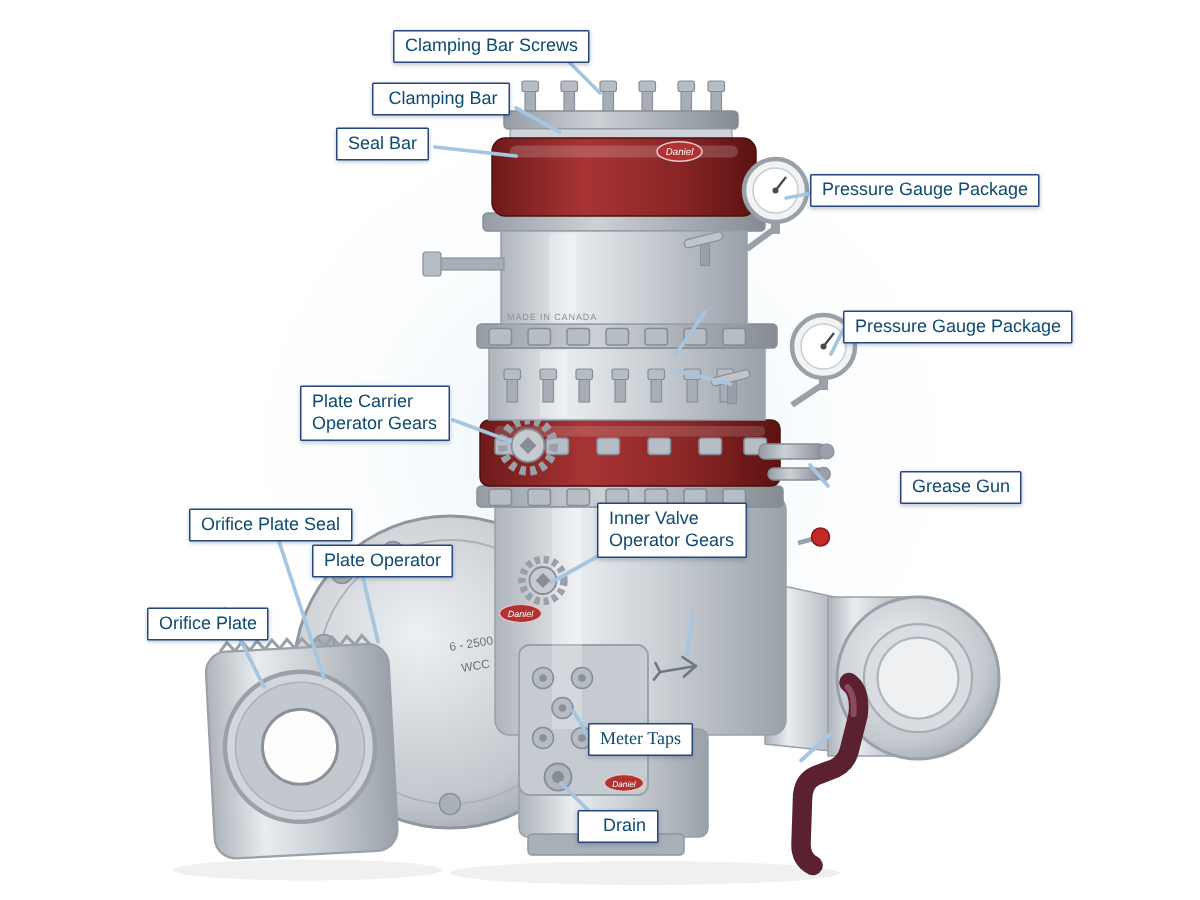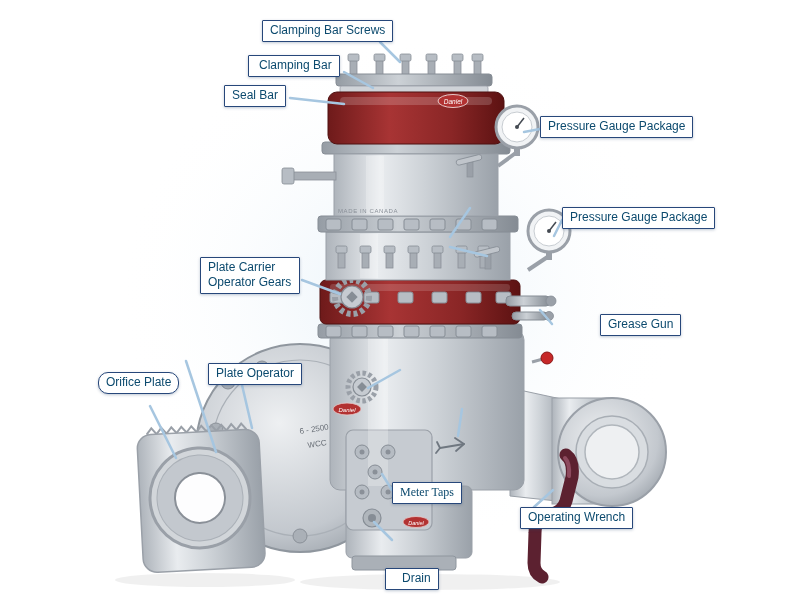--- a/index.html
+++ b/index.html
@@ -289,19 +289,20 @@
   </g>
 </svg>
 
 <div class="lbl" style="left:262px; top:20px;">Clamping Bar Screws</div>
 <div class="lbl" style="left:248px; top:55px;padding-left:10px;">Clamping Bar</div>
 <div class="lbl" style="left:224px; top:85px;">Seal Bar</div>
 <div class="lbl" style="left:540px; top:116px;">Pressure Gauge Package</div>
 <div class="lbl" style="left:562px; top:207px;">Pressure Gauge Package</div>
 <div class="lbl lbl--wrap" style="left:200px; top:257px;">Plate Carrier Operator Gears</div>
 <div class="lbl" style="left:568px; top:314px;margin-left:32px;">Grease Gun</div>
+<div class="lbl lbl--wrap" style="left:398px; top:335px;">Inner Valve Operator Gears</div>
+<div class="lbl" style="left:126px; top:339px;">Orifice Plate Seal</div>
 <div class="lbl" style="left:208px; top:363px;">Plate Operator</div>
-<div class="lbl" style="left:98px;  top:372px;border-radius:10px;">Orifice Plate</div>
+<div class="lbl" style="left:98px;  top:405px;">Orifice Plate</div>
 <div class="lbl" style="left:392px; top:482px;font-family:Liberation Serif, serif;">Meter Taps</div>
-<div class="lbl" style="left:520px; top:507px;">Operating Wrench</div>
-<div class="lbl" style="left:385px; top:568px;padding-left:16px;">Drain</div>
+<div class="lbl" style="left:385px; top:540px;padding-left:16px;">Drain</div>
 
 </div>
 
 </body></html>

